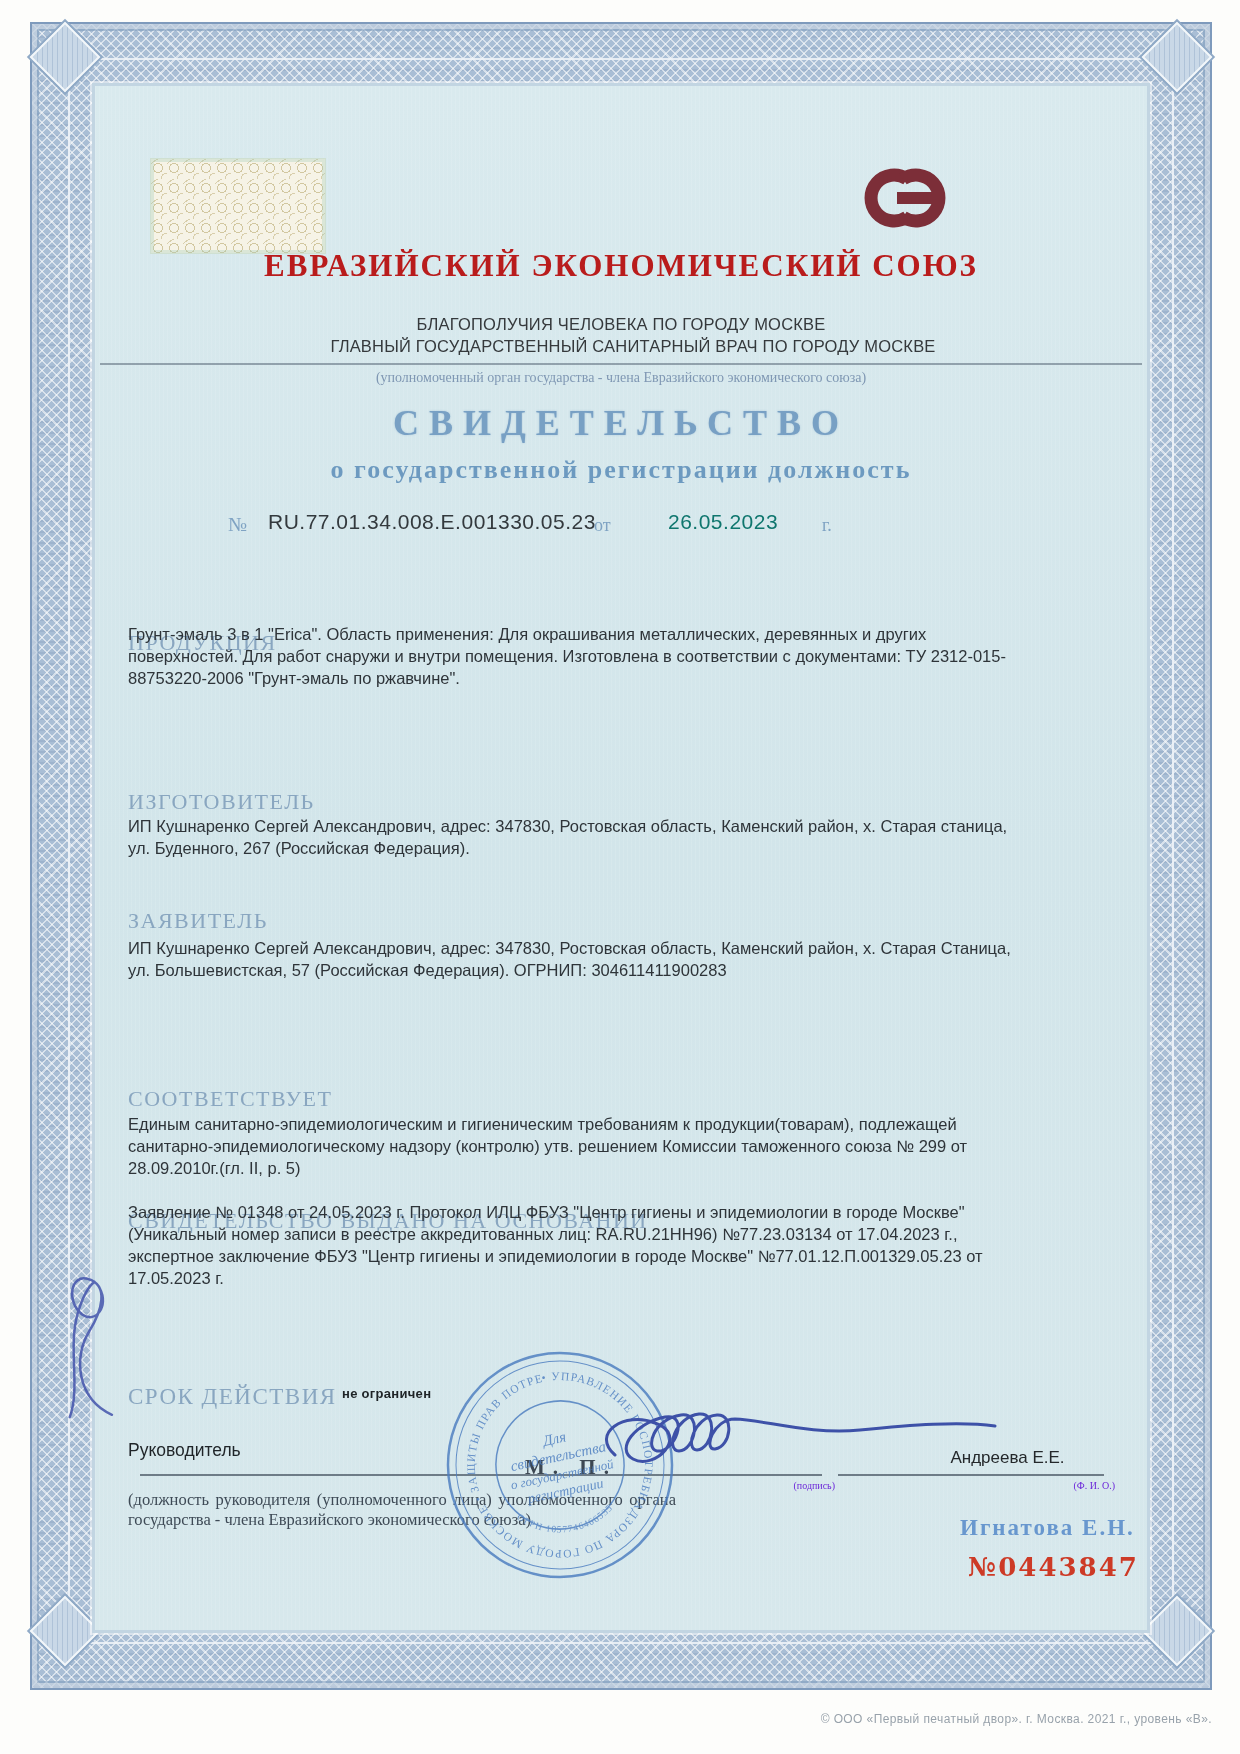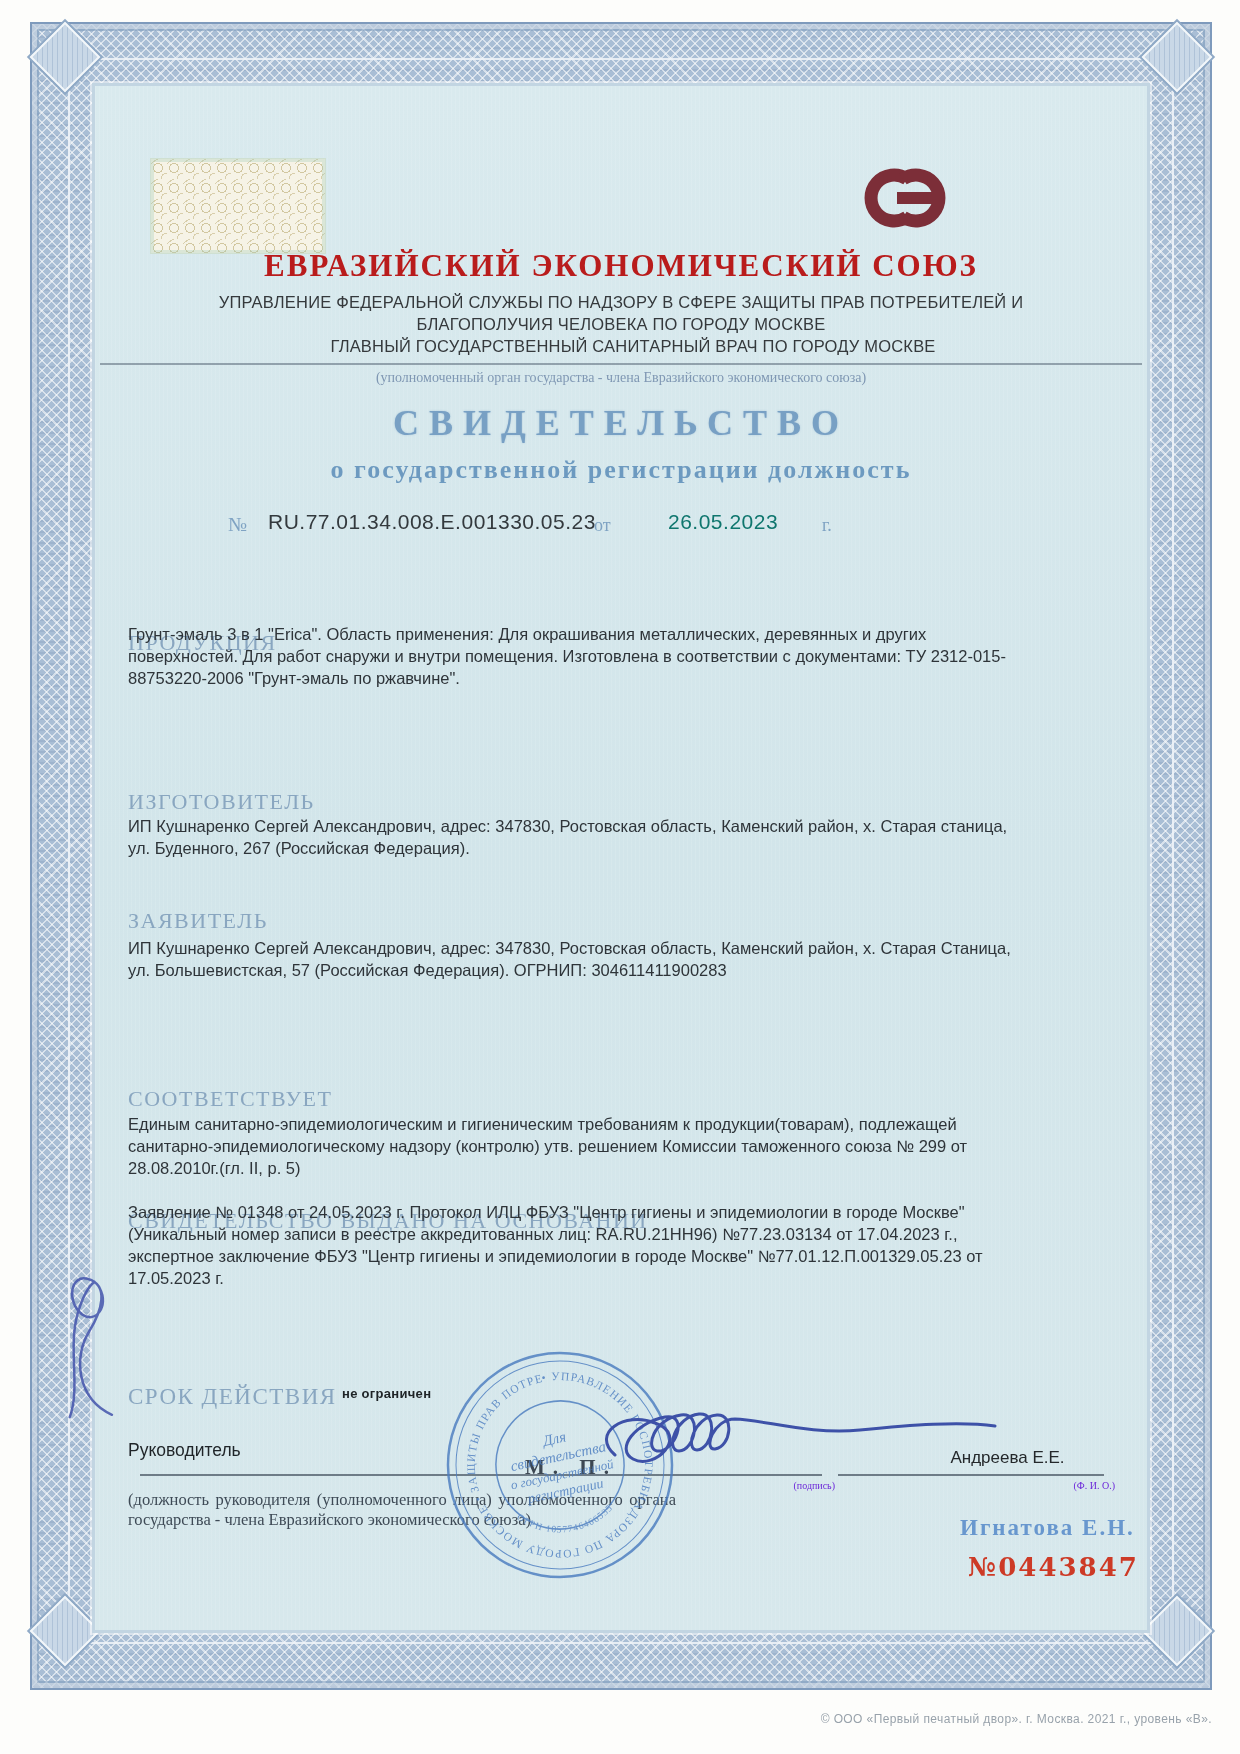--- a/index.html
+++ b/index.html
@@ -141,21 +141,20 @@
 
   <div class="holo"></div>
 
   <svg class="se-logo" viewBox="0 0 104 70">
     <path d="M54,16 A23,23 0 1 0 54,54" fill="none" stroke="#7c2e38" stroke-width="13"></path>
     <path d="M50,16 A23,23 0 1 1 50,54" fill="none" stroke="#7c2e38" stroke-width="13"></path>
     <path d="M44,35 H90" fill="none" stroke="#7c2e38" stroke-width="12"></path>
   </svg>
 
   <div class="centered union-title">ЕВРАЗИЙСКИЙ ЭКОНОМИЧЕСКИЙ СОЮЗ</div>
-  <div class="centered auth-line auth-1">УПРАВЛЕНИЕ ФЕДЕРАЛЬНОЙ СЛУЖБЫ ПО НАДЗОРУ В СФЕРЕ ЗАЩИТЫ ПРАВ ПОТРЕБИТЕЛЕЙ И</div>
   <div class="centered auth-line auth-2">БЛАГОПОЛУЧИЯ ЧЕЛОВЕКА ПО ГОРОДУ МОСКВЕ</div>
   <div class="centered auth-line auth-3">ГЛАВНЫЙ ГОСУДАРСТВЕННЫЙ САНИТАРНЫЙ ВРАЧ ПО ГОРОДУ МОСКВЕ</div>
   <div class="divider"></div>
   <div class="centered auth-note">(уполномоченный орган государства - члена Евразийского экономического союза)</div>
 
   <div class="centered cert-title">СВИДЕТЕЛЬСТВО</div>
   <div class="centered cert-subtitle">о государственной регистрации должность</div>
 
   <div class="lbl-blue no-label">№</div>
   <div class="no-value">RU.77.01.34.008.E.001330.05.23</div>
@@ -166,21 +165,21 @@
   <div class="sec-h h-product">ПРОДУКЦИЯ</div>
   <div class="sec-b b-product">Грунт-эмаль 3 в 1 "Erica". Область применения: Для окрашивания металлических, деревянных и других поверхностей. Для работ снаружи и внутри помещения. Изготовлена в соответствии с документами: ТУ 2312-015-88753220-2006 "Грунт-эмаль по ржавчине".</div>
 
   <div class="sec-h h-manufacturer">ИЗГОТОВИТЕЛЬ</div>
   <div class="sec-b b-manufacturer">ИП Кушнаренко Сергей Александрович, адрес: 347830, Ростовская область, Каменский район, х. Старая станица, ул. Буденного, 267 (Российская Федерация).</div>
 
   <div class="sec-h h-applicant">ЗАЯВИТЕЛЬ</div>
   <div class="sec-b b-applicant">ИП Кушнаренко Сергей Александрович, адрес: 347830, Ростовская область, Каменский район, х. Старая Станица, ул. Большевистская, 57 (Российская Федерация). ОГРНИП: 304611411900283</div>
 
   <div class="sec-h h-conforms">СООТВЕТСТВУЕТ</div>
-  <div class="sec-b b-conforms">Единым санитарно-эпидемиологическим и гигиеническим требованиям к продукции(товарам), подлежащей санитарно-эпидемиологическому надзору (контролю) утв. решением Комиссии таможенного союза № 299 от 28.08.2010г.(гл. II, р. 5)</div>
+  <div class="sec-b b-conforms">Единым санитарно-эпидемиологическим и гигиеническим требованиям к продукции(товарам), подлежащей санитарно-эпидемиологическому надзору (контролю) утв. решением Комиссии таможенного союза № 299 от 28.09.2010г.(гл. II, р. 5)</div>
 
   <div class="sec-h h-basis">СВИДЕТЕЛЬСТВО ВЫДАНО НА ОСНОВАНИИ</div>
   <div class="sec-b b-basis">Заявление № 01348 от 24.05.2023 г. Протокол ИЛЦ ФБУЗ "Центр гигиены и эпидемиологии в городе Москве" (Уникальный номер записи в реестре аккредитованных лиц: RA.RU.21HH96) №77.23.03134 от 17.04.2023 г., экспертное заключение ФБУЗ "Центр гигиены и эпидемиологии в городе Москве" №77.01.12.П.001329.05.23 от 17.05.2023 г.</div>
 
   <div class="sec-h h-validity">СРОК ДЕЙСТВИЯ</div>
   <div class="v-validity">не ограничен</div>
 
   <div class="head-label">Руководитель</div>
   <div class="sign-line line-left"></div>
   <div class="sign-line line-right"></div>

